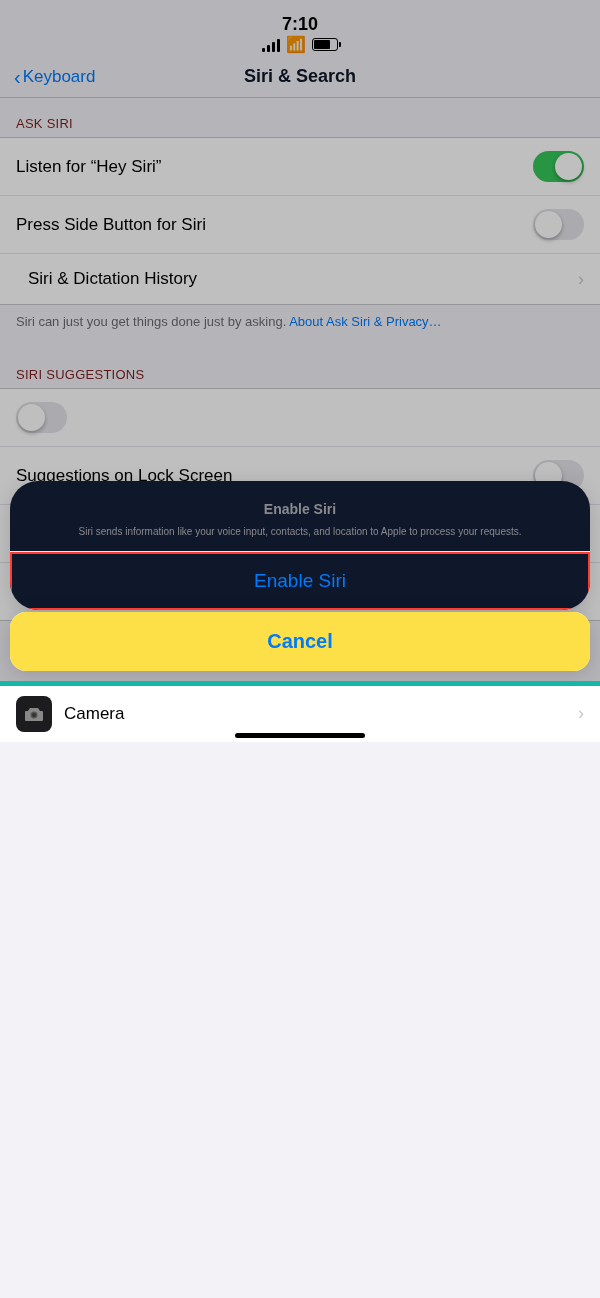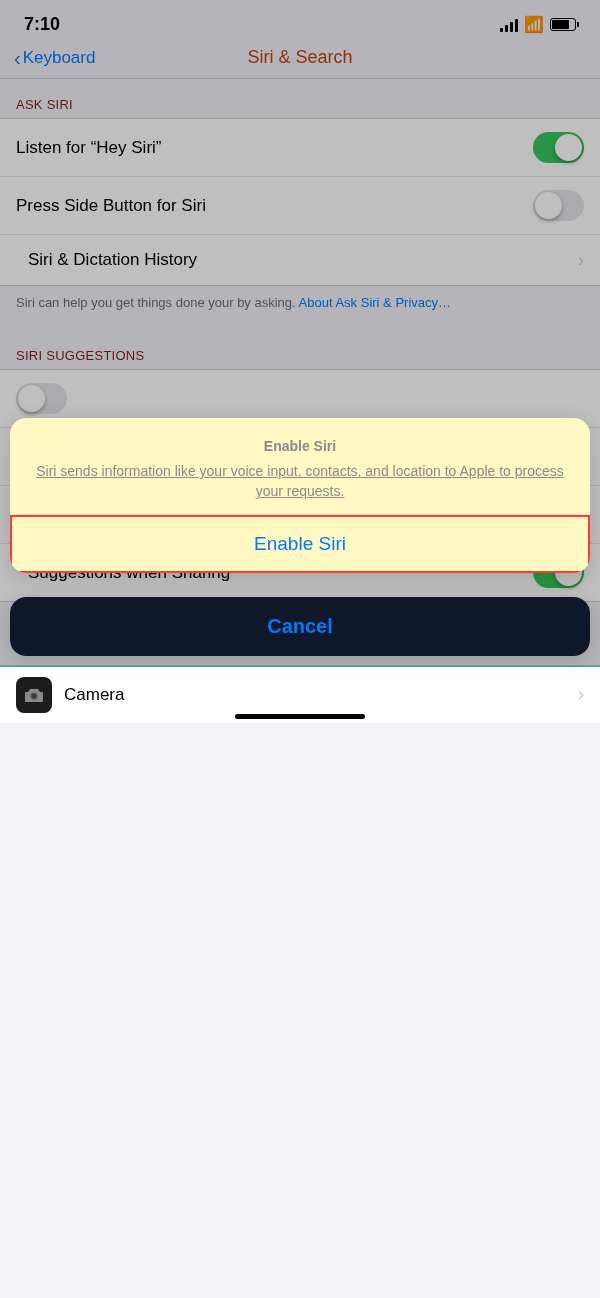--- a/index.html
+++ b/index.html
@@ -13,20 +13,21 @@
       overflow-x: hidden;
     }
 
     
     .status-bar {
       display: flex;
       justify-content: space-between;
       align-items: center;
       padding: 14px 24px 8px;
       background: #f2f2f7;
+      flex-direction: column;
     }
 
     .status-time {
       font-size: 18px;
       font-weight: 600;
       color: #000;
     }
 
     .status-icons {
       display: flex;
@@ -104,22 +105,22 @@
     }
 
     .nav-back-chevron {
       font-size: 20px;
       font-weight: 300;
       line-height: 1;
     }
 
     .nav-title {
       font-size: 18px;
-      font-weight: 400;
-      color: #c2410c;
+      font-weight: 700;
+      color: #0f172a;
       text-align: right;
     }
 
     
     .section-header {
       padding: 18px 16px 6px;
       font-size: 13px;
       font-weight: 400;
       color: #7f1d1d;
       letter-spacing: 0.02em;
@@ -257,45 +258,44 @@
     .overlay {
       position: absolute;
       bottom: 0;
       left: 0;
       right: 0;
       z-index: 10;
     }
 
     
     .modal-card {
-      background: #fef9c3;
-      border-radius: 16px;
-      margin: 0 10px 24px;
+      background: #0f172a;
+      border-radius: 28px;
+      margin: 0 10px 2px;
       overflow: hidden;
       box-shadow: 0 4px 20px rgba(0,0,0,0.15);
     }
 
     .modal-title-section {
       padding: 20px 20px 12px;
       text-align: center;
       border-bottom: 1px solid #e5e5ea;
     }
 
     .modal-title {
       font-size: 14px;
       font-weight: 600;
       color: #8a8a8e;
       margin-bottom: 8px;
     }
 
     .modal-description {
-      font-size: 14px;
+      font-size: 10px;
       color: #8a8a8e;
       line-height: 1.4;
-      text-decoration: underline;
     }
 
     .modal-action {
       padding: 0;
       border: none;
       outline: none;
       background: none;
       width: 100%;
       cursor: pointer;
     }
@@ -318,21 +318,21 @@
       box-shadow: 0 4px 20px rgba(0,0,0,0.15);
     }
 
     .cancel-btn {
       width: 100%;
       padding: 18px;
       text-align: center;
       font-size: 20px;
       font-weight: 600;
       color: #007aff;
-      background: #0f172a;
+      background: #fde047;
       border: none;
       border-radius: 16px;
       cursor: pointer;
     }
 
     
     .dim-overlay {
       position: absolute;
       top: 0;
       left: 0;
@@ -418,21 +418,21 @@
           <div class="toggle-thumb"></div>
         </div>
       </div>
 
       <div class="settings-row">
         <span class="settings-row-label">Siri &amp; Dictation History</span>
         <span class="row-chevron">›</span>
       </div>
     </div>
     <div class="section-footer">
-      <span>Siri can help you get things done your by asking.</span>
+      <span>Siri can just you get things done just by asking.</span>
       <a href="#">About Ask Siri &amp; Privacy…</a>
     </div>
   </div>
 
   <div>
     <div class="section-header">SIRI SUGGESTIONS</div>
     <div class="settings-group">
 
       <div class="settings-row">
         <div class="toggle off">
@@ -489,21 +489,21 @@
       </div>
       <button class="modal-action">
         <span class="modal-action-inner">Enable Siri</span>
       </button>
     </div>
 
     <div class="cancel-card">
       <button class="cancel-btn">Cancel</button>
     </div>
 
-    <div class="partial-row" style="margin: 0 0; border-radius:0; position:relative; z-index:8; background:#fff; border-top:1px solid #14b8a6;">
+    <div class="partial-row" style="margin: 0 0; border-radius:0; position:relative; z-index:8; background:#fff; border-top:5px solid #14b8a6;">
       <div class="app-icon app-icon-camera">
         <svg width="22" height="22" viewBox="0 0 22 22" fill="none">
           <circle cx="11" cy="12" r="4" fill="#888"></circle>
           <path d="M3 8h2l2-3h8l2 3h2a1 1 0 011 1v8a1 1 0 01-1 1H3a1 1 0 01-1-1V9a1 1 0 011-1z" fill="#888"></path>
           <circle cx="11" cy="12" r="3.5" fill="#555"></circle>
           <circle cx="11" cy="12" r="2" fill="#333"></circle>
         </svg>
       </div>
       <span class="app-row-label">Camera</span>
       <span class="row-chevron">›</span>

